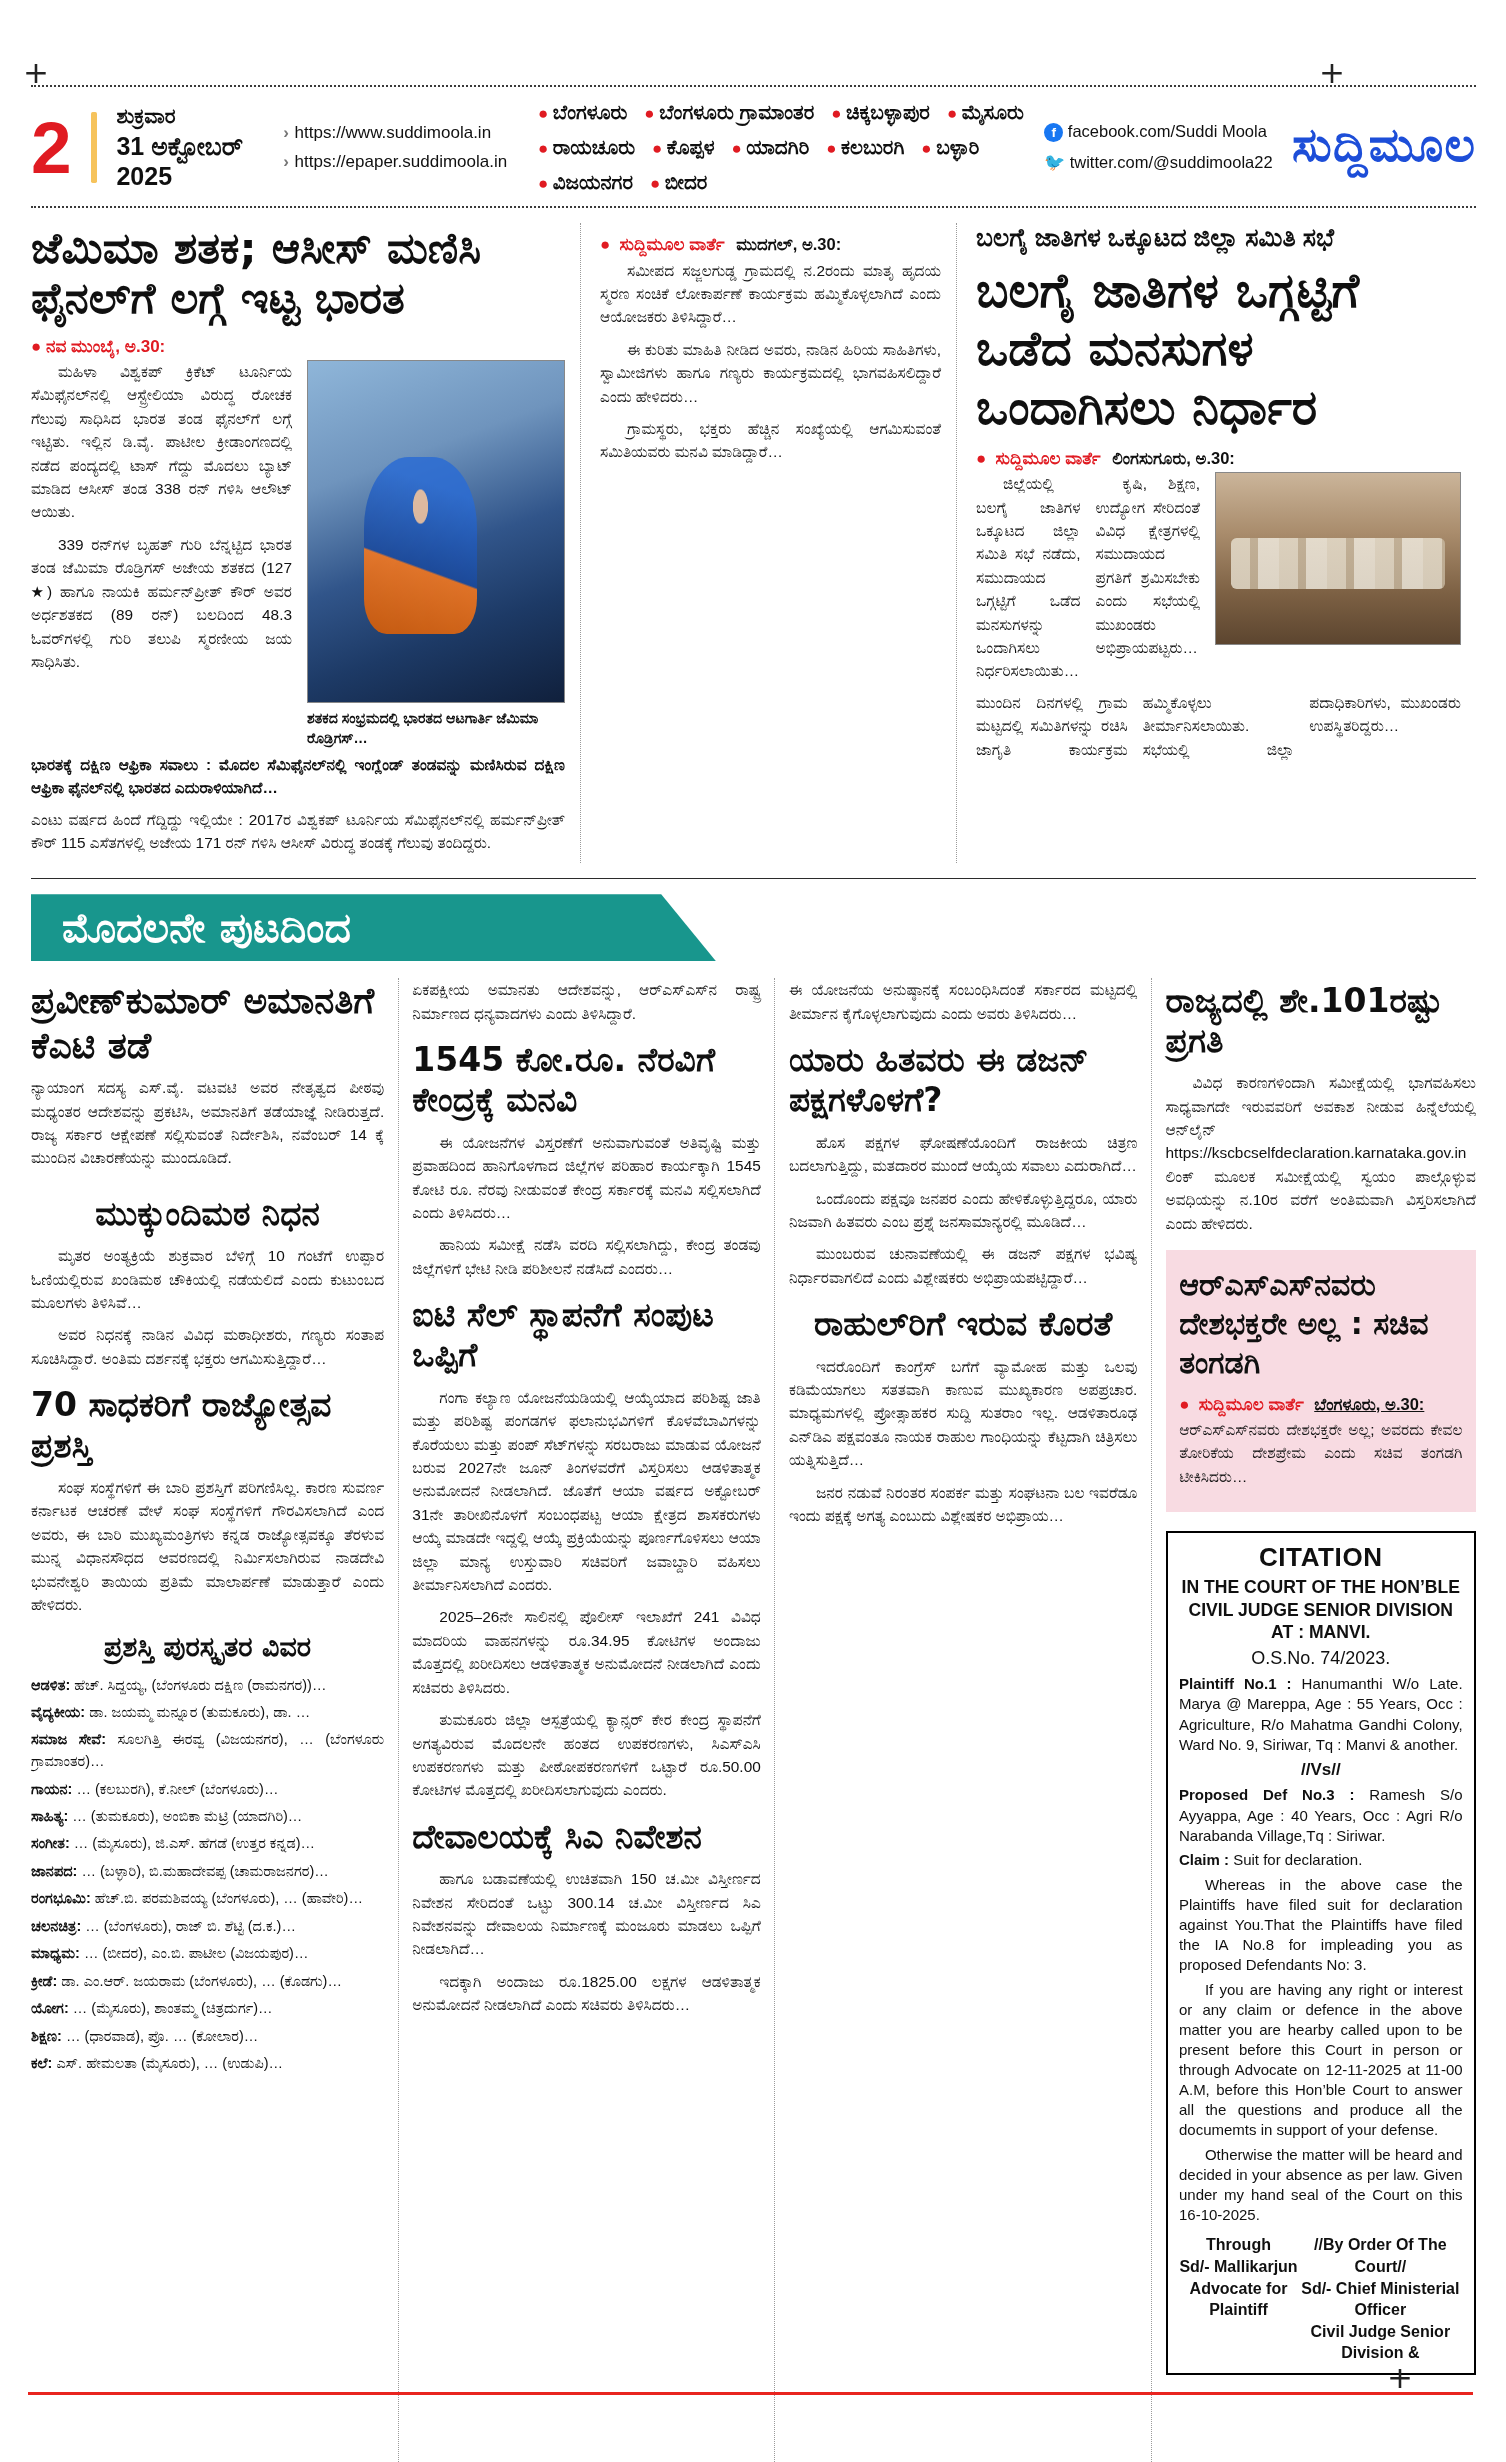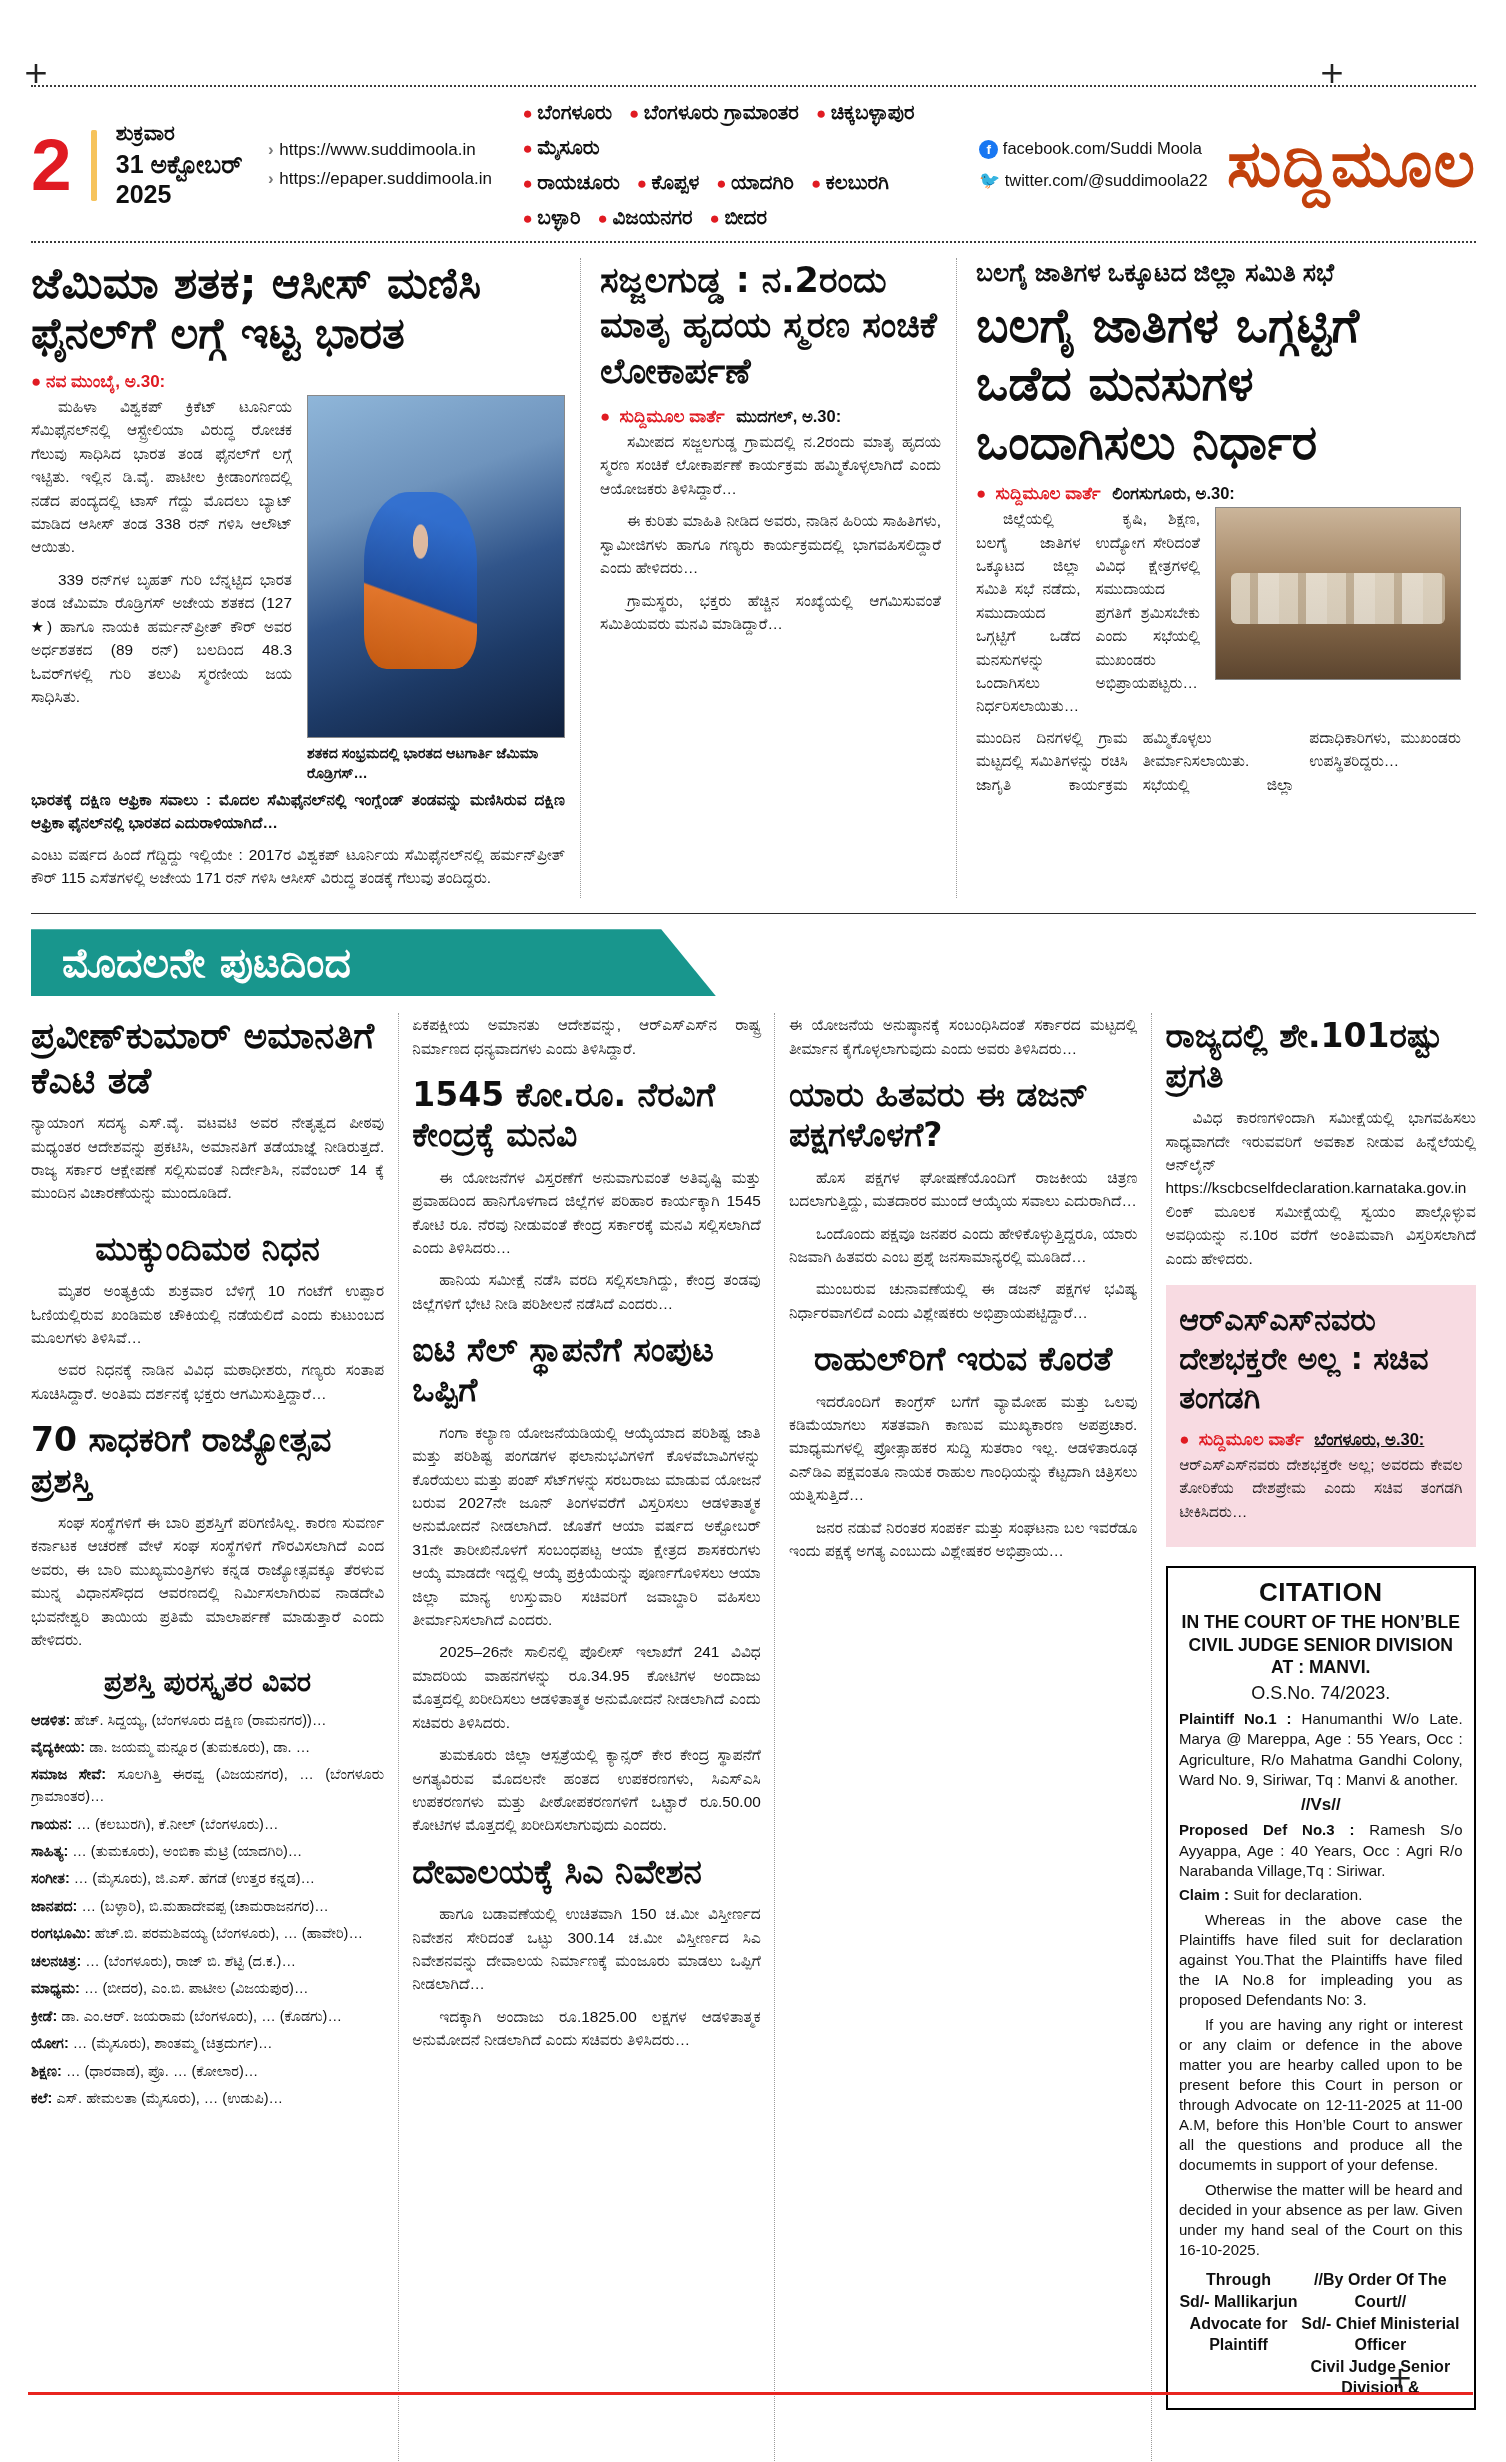--- a/index.html
+++ b/index.html
@@ -14,22 +14,22 @@
   .daydate .d1{font-size:20.5px;font-weight:bold;}
   .daydate .d2{font-size:25px;font-weight:bold;margin-top:4.5px;}
   .urls{font-size:17px;line-height:1.7;color:#111;}
   .urls .chev{color:#777;font-weight:bold;margin-right:5.7px;}
   .cities{font-size:20px;font-weight:bold;line-height:1.75;}
   .cities .dot{color:#e01b22;margin:0 4.5px 0 11.4px;font-size:17px;vertical-align:middle;}
   .social{font-size:16.5px;line-height:1.9;white-space:nowrap;}
   .fb{display:inline-block;width:19.3px;height:19.3px;border-radius:50%;background:#1877f2;color:#fff;
       text-align:center;line-height:19.3px;font-weight:bold;font-size:13.6px;margin-right:4.5px;}
   .tw{color:#1da1f2;font-size:17px;margin-right:4.5px;}
-  .masthead{font-size:64px;font-weight:bold;color:#c2410c;letter-spacing:1.1px;margin-left:auto;
-            font-family:Liberation Serif, serif;}
+  .masthead{font-size:47px;font-weight:bold;color:#1d4ed8;letter-spacing:1.1px;margin-left:auto;
+            font-family:Liberation Mono, monospace;}
   
   .topwrap{display:flex;padding:15px 31px 11.4px 31px;gap:4px;}
   .tcol{padding:0 15px;}
   .tcol:first-child{padding-left:0;}
   .tcol:not(:last-child){border-right:1.7px dotted #9a9a9a;}
   .h1k{font-size:43px;font-weight:bold;line-height:1.18;font-family:"DejaVu Sans",sans-serif;}
   .h2k{font-size:35px;font-weight:bold;line-height:1.3;font-family:"DejaVu Sans",sans-serif;}
   .kicker{font-size:25px;font-weight:bold;margin-bottom:8px;}
   .h3k{font-size:48px;font-weight:bold;line-height:1.22;font-family:"DejaVu Sans",sans-serif;}
   .byline{color:#e01b22;font-weight:bold;font-size:17px;margin:12.5px 0 3.4px 0;}
@@ -152,21 +152,20 @@
           <div class="caption" style="width:256px;">ಶತಕದ ಸಂಭ್ರಮದಲ್ಲಿ ಭಾರತದ ಆಟಗಾರ್ತಿ ಜೆಮಿಮಾ ರೊಡ್ರಿಗಸ್…</div>
         </div>
       </div>
       <div class="body score">
         <p class="nofirst lead">ಭಾರತಕ್ಕೆ ದಕ್ಷಿಣ ಆಫ್ರಿಕಾ ಸವಾಲು : ಮೊದಲ ಸೆಮಿಫೈನಲ್‌ನಲ್ಲಿ ಇಂಗ್ಲೆಂಡ್ ತಂಡವನ್ನು ಮಣಿಸಿರುವ ದಕ್ಷಿಣ ಆಫ್ರಿಕಾ ಫೈನಲ್‌ನಲ್ಲಿ ಭಾರತದ ಎದುರಾಳಿಯಾಗಿದೆ…</p>
         <p class="nofirst">ಎಂಟು ವರ್ಷದ ಹಿಂದೆ ಗೆದ್ದಿದ್ದು ಇಲ್ಲಿಯೇ : 2017ರ ವಿಶ್ವಕಪ್ ಟೂರ್ನಿಯ ಸೆಮಿಫೈನಲ್‌ನಲ್ಲಿ ಹರ್ಮನ್‌ಪ್ರೀತ್ ಕೌರ್ 115 ಎಸೆತಗಳಲ್ಲಿ ಅಜೇಯ 171 ರನ್ ಗಳಿಸಿ ಆಸೀಸ್ ವಿರುದ್ಧ ತಂಡಕ್ಕೆ ಗೆಲುವು ತಂದಿದ್ದರು.</p>
       </div>
     </div>
 
     <div class="tcol" style="width:341px;">
-      <div class="h2k">ಸಜ್ಜಲಗುಡ್ಡ : ನ.2ರಂದು ಮಾತೃ ಹೃದಯ ಸ್ಮರಣ ಸಂಚಿಕೆ ಲೋಕಾರ್ಪಣೆ</div>
       <div class="byline">
         <span class="rdot">●</span>
         <span>ಸುದ್ದಿಮೂಲ ವಾರ್ತೆ</span>
         <span class="dateline" style="color:#101010;margin-left:6.8px;">ಮುದಗಲ್, ಅ.30:</span>
       </div>
       <div class="body">
         <p>ಸಮೀಪದ ಸಜ್ಜಲಗುಡ್ಡ ಗ್ರಾಮದಲ್ಲಿ ನ.2ರಂದು ಮಾತೃ ಹೃದಯ ಸ್ಮರಣ ಸಂಚಿಕೆ ಲೋಕಾರ್ಪಣೆ ಕಾರ್ಯಕ್ರಮ ಹಮ್ಮಿಕೊಳ್ಳಲಾಗಿದೆ ಎಂದು ಆಯೋಜಕರು ತಿಳಿಸಿದ್ದಾರೆ…</p>
         <p>ಈ ಕುರಿತು ಮಾಹಿತಿ ನೀಡಿದ ಅವರು, ನಾಡಿನ ಹಿರಿಯ ಸಾಹಿತಿಗಳು, ಸ್ವಾಮೀಜಿಗಳು ಹಾಗೂ ಗಣ್ಯರು ಕಾರ್ಯಕ್ರಮದಲ್ಲಿ ಭಾಗವಹಿಸಲಿದ್ದಾರೆ ಎಂದು ಹೇಳಿದರು…</p>
         <p>ಗ್ರಾಮಸ್ಥರು, ಭಕ್ತರು ಹೆಚ್ಚಿನ ಸಂಖ್ಯೆಯಲ್ಲಿ ಆಗಮಿಸುವಂತೆ ಸಮಿತಿಯವರು ಮನವಿ ಮಾಡಿದ್ದಾರೆ…</p>
       </div>

